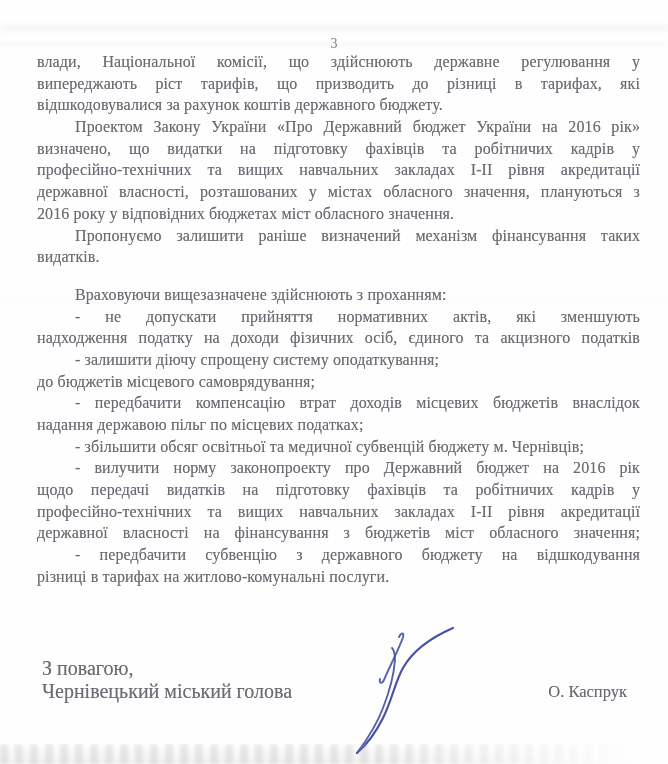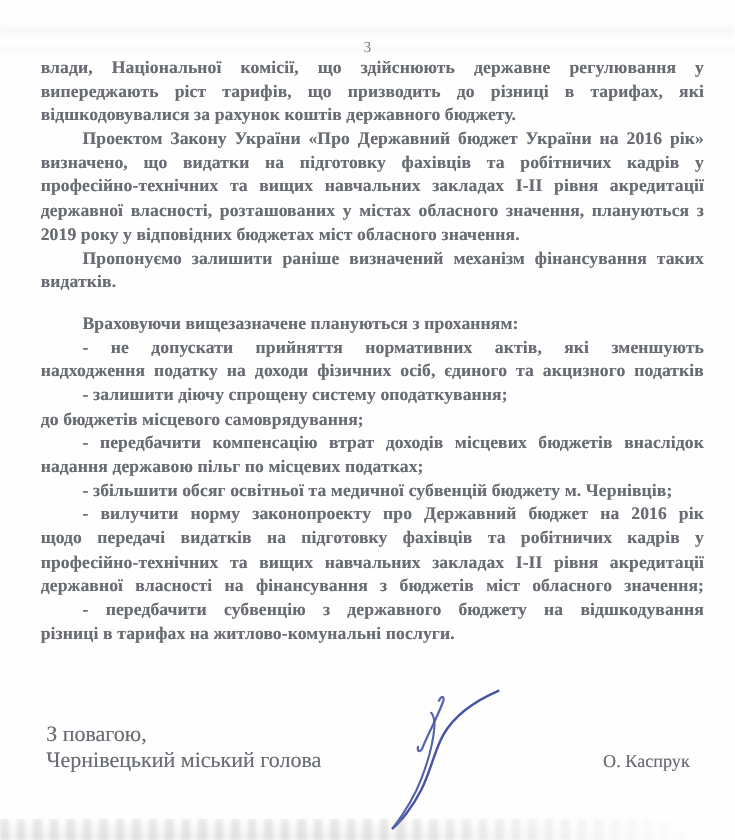--- a/index.html
+++ b/index.html
@@ -52,21 +52,20 @@
     text-align: center;
     font-size: 14px;
     color: #7c8086;
   }
 
   .doc-body {
     position: absolute;
     top: 51px;
     left: 37px;
     width: 603px;
-    font-weight: bold;
   }
   .line {
     margin: 0;
     padding: 0;
     font-size: 16px;
     line-height: 21.7px;
     height: 21.7px;
     white-space: nowrap;
     text-align: justify;
     text-align-last: justify;
@@ -128,27 +127,27 @@
       <p class="line last">відшкодовувалися за рахунок коштів державного бюджету.</p>
 
       <p class="line indent">Проектом Закону України «Про Державний бюджет України на 2016 рік»</p>
 
       <p class="line">визначено, що видатки на підготовку фахівців та робітничих кадрів у</p>
 
       <p class="line">професійно-технічних та вищих навчальних закладах І-ІІ рівня акредитації</p>
 
       <p class="line">державної власності, розташованих у містах обласного значення, плануються з</p>
 
-      <p class="line last">2019 року у відповідних бюджетах міст обласного значення.</p>
+      <p class="line last">2016 року у відповідних бюджетах міст обласного значення.</p>
 
       <p class="line indent">Пропонуємо залишити раніше визначений механізм фінансування таких</p>
 
       <p class="line last">видатків.</p>
 
-      <p class="line last indent gap">Враховуючи вищезазначене плануються з проханням:</p>
+      <p class="line last indent gap">Враховуючи вищезазначене здійснюють з проханням:</p>
 
       <p class="line indent">- не допускати прийняття нормативних актів, які зменшують</p>
 
       <p class="line">надходження податку на доходи фізичних осіб, єдиного та акцизного податків</p>
 
       <p class="line last indent">- залишити діючу спрощену систему оподаткування;</p>
 
       <p class="line last">до бюджетів місцевого самоврядування;</p>
 
       <p class="line indent">- передбачити компенсацію втрат доходів місцевих бюджетів внаслідок</p>

